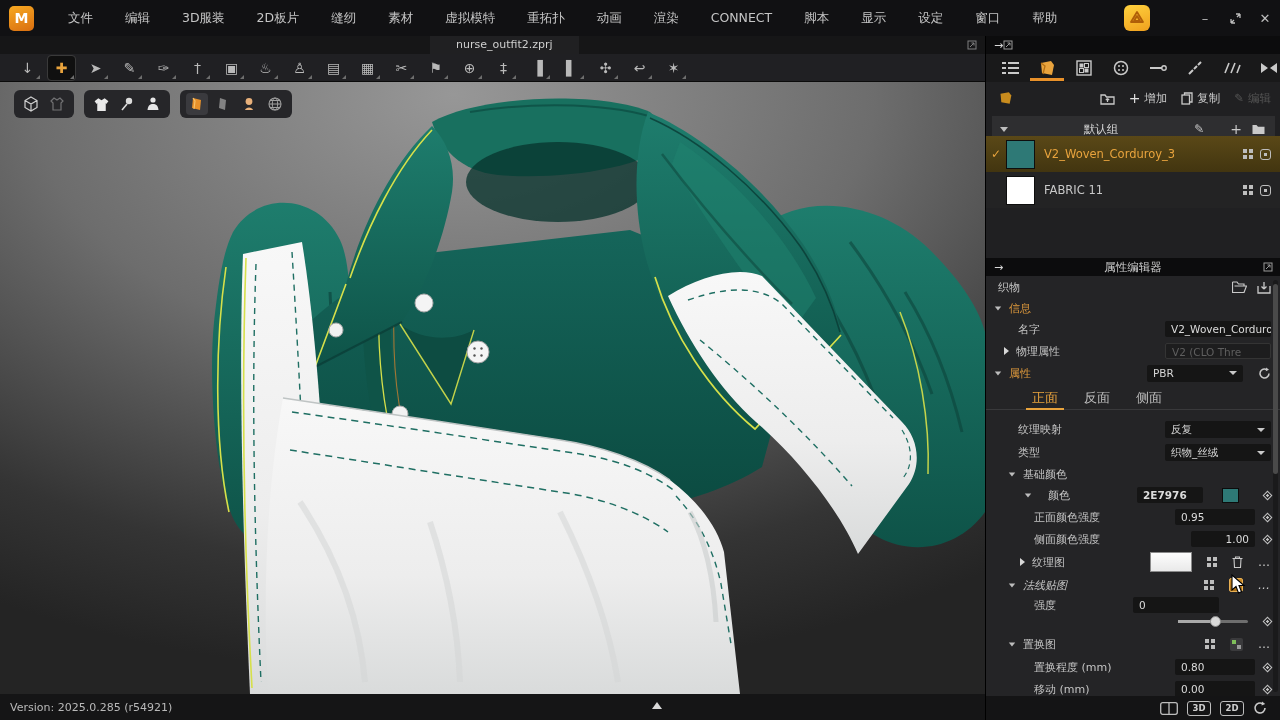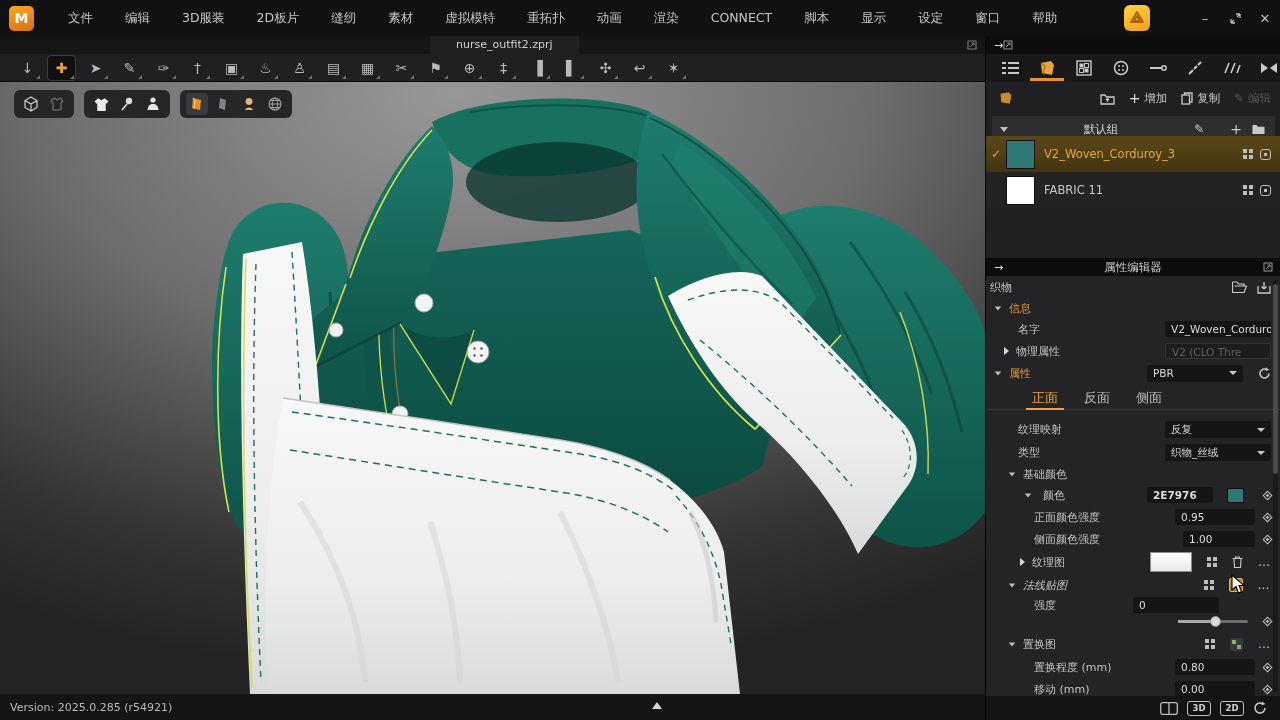--- a/index.html
+++ b/index.html
@@ -562,21 +562,21 @@
       <span class="ph-dock">
         <svg width="10" height="10" viewBox="0 0 10 10">
             <rect x="1" y="1" width="8" height="8" fill="none" stroke="#9a9a9a"></rect>
             <path d="M3 7 L7 3 M7 3 L4.5 3 M7 3 L7 5.5" stroke="#9a9a9a" fill="none"></path>
           </svg>
       </span>
     </div>
 
     <div id="pe-content">
 
-      <div class="prow" style="height:22px;padding-left:4px;">
+      <div class="prow" style="height:22px;padding-left:12px;">
         <span class="lbl">织物</span>
         <span class="spacer"></span>
         <span style="margin-right:10px;">
           <svg width="15" height="12" viewBox="0 0 15 12">
               <path d="M0.5 1 L5 1 L6.5 3 L12 3 L12 5 M2.5 5 L14.5 5 L12 11.5 L0.5 11.5 L0.5 1" fill="none" stroke="#c9c9c9" stroke-width="1.2"></path>
             </svg>
         </span>
         <span>
           <svg width="14" height="13" viewBox="0 0 14 13">
               <path d="M1 5 L1 12 L13 12 L13 5" fill="none" stroke="#c9c9c9" stroke-width="1.3"></path>
@@ -641,40 +641,40 @@
           <span class="dd-val">织物_丝绒</span>
             <span class="caret"></span>
         </span>
       </div>
 
       <div class="prow" style="height:20px;padding-left:22px;gap:7px;">
         <span class="tri-down" style="transform:scale(.8);"></span>
         <span class="lbl">基础颜色</span>
       </div>
 
-      <div class="prow" style="height:22px;padding-left:38px;gap:11px;">
+      <div class="prow" style="height:22px;padding-left:38px;gap:16px;">
         <span class="tri-down" style="transform:scale(.8);"></span>
         <span class="lbl">颜色</span>
         <span class="spacer"></span>
         <span class="val-box" style="width:66px;font-weight:bold;">2E7976</span>
         <span style="width: 17px; height: 15px; margin-left: 3px; border: 1px solid rgb(12, 12, 12); box-sizing: border-box; background-color: rgb(46, 121, 118);"></span>
         <span class="diamond" style="margin-left:9px;"></span>
       </div>
 
       <div class="prow" style="height:22px;padding-left:48px;">
         <span class="lbl">正面颜色强度</span>
         <span class="spacer"></span>
         <span class="val-box" style="width:80px;">0.95</span>
         <span class="diamond" style="margin-left:9px;"></span>
       </div>
 
       <div class="prow" style="height:22px;padding-left:48px;">
         <span class="lbl">侧面颜色强度</span>
         <span class="spacer"></span>
-        <span class="val-box" style="width:72px;">1.00</span>
+        <span class="val-box" style="width:64px;text-align:right;">1.00</span>
         <span class="diamond" style="margin-left:9px;"></span>
       </div>
 
       <div class="prow" style="height:24px;padding-left:34px;gap:7px;">
         <span class="tri-right"></span>
         <span class="lbl">纹理图</span>
         <span class="spacer"></span>
         <span class="thumb"></span>
         <span class="grid4" style="margin-left:8px;">
             <b></b>

